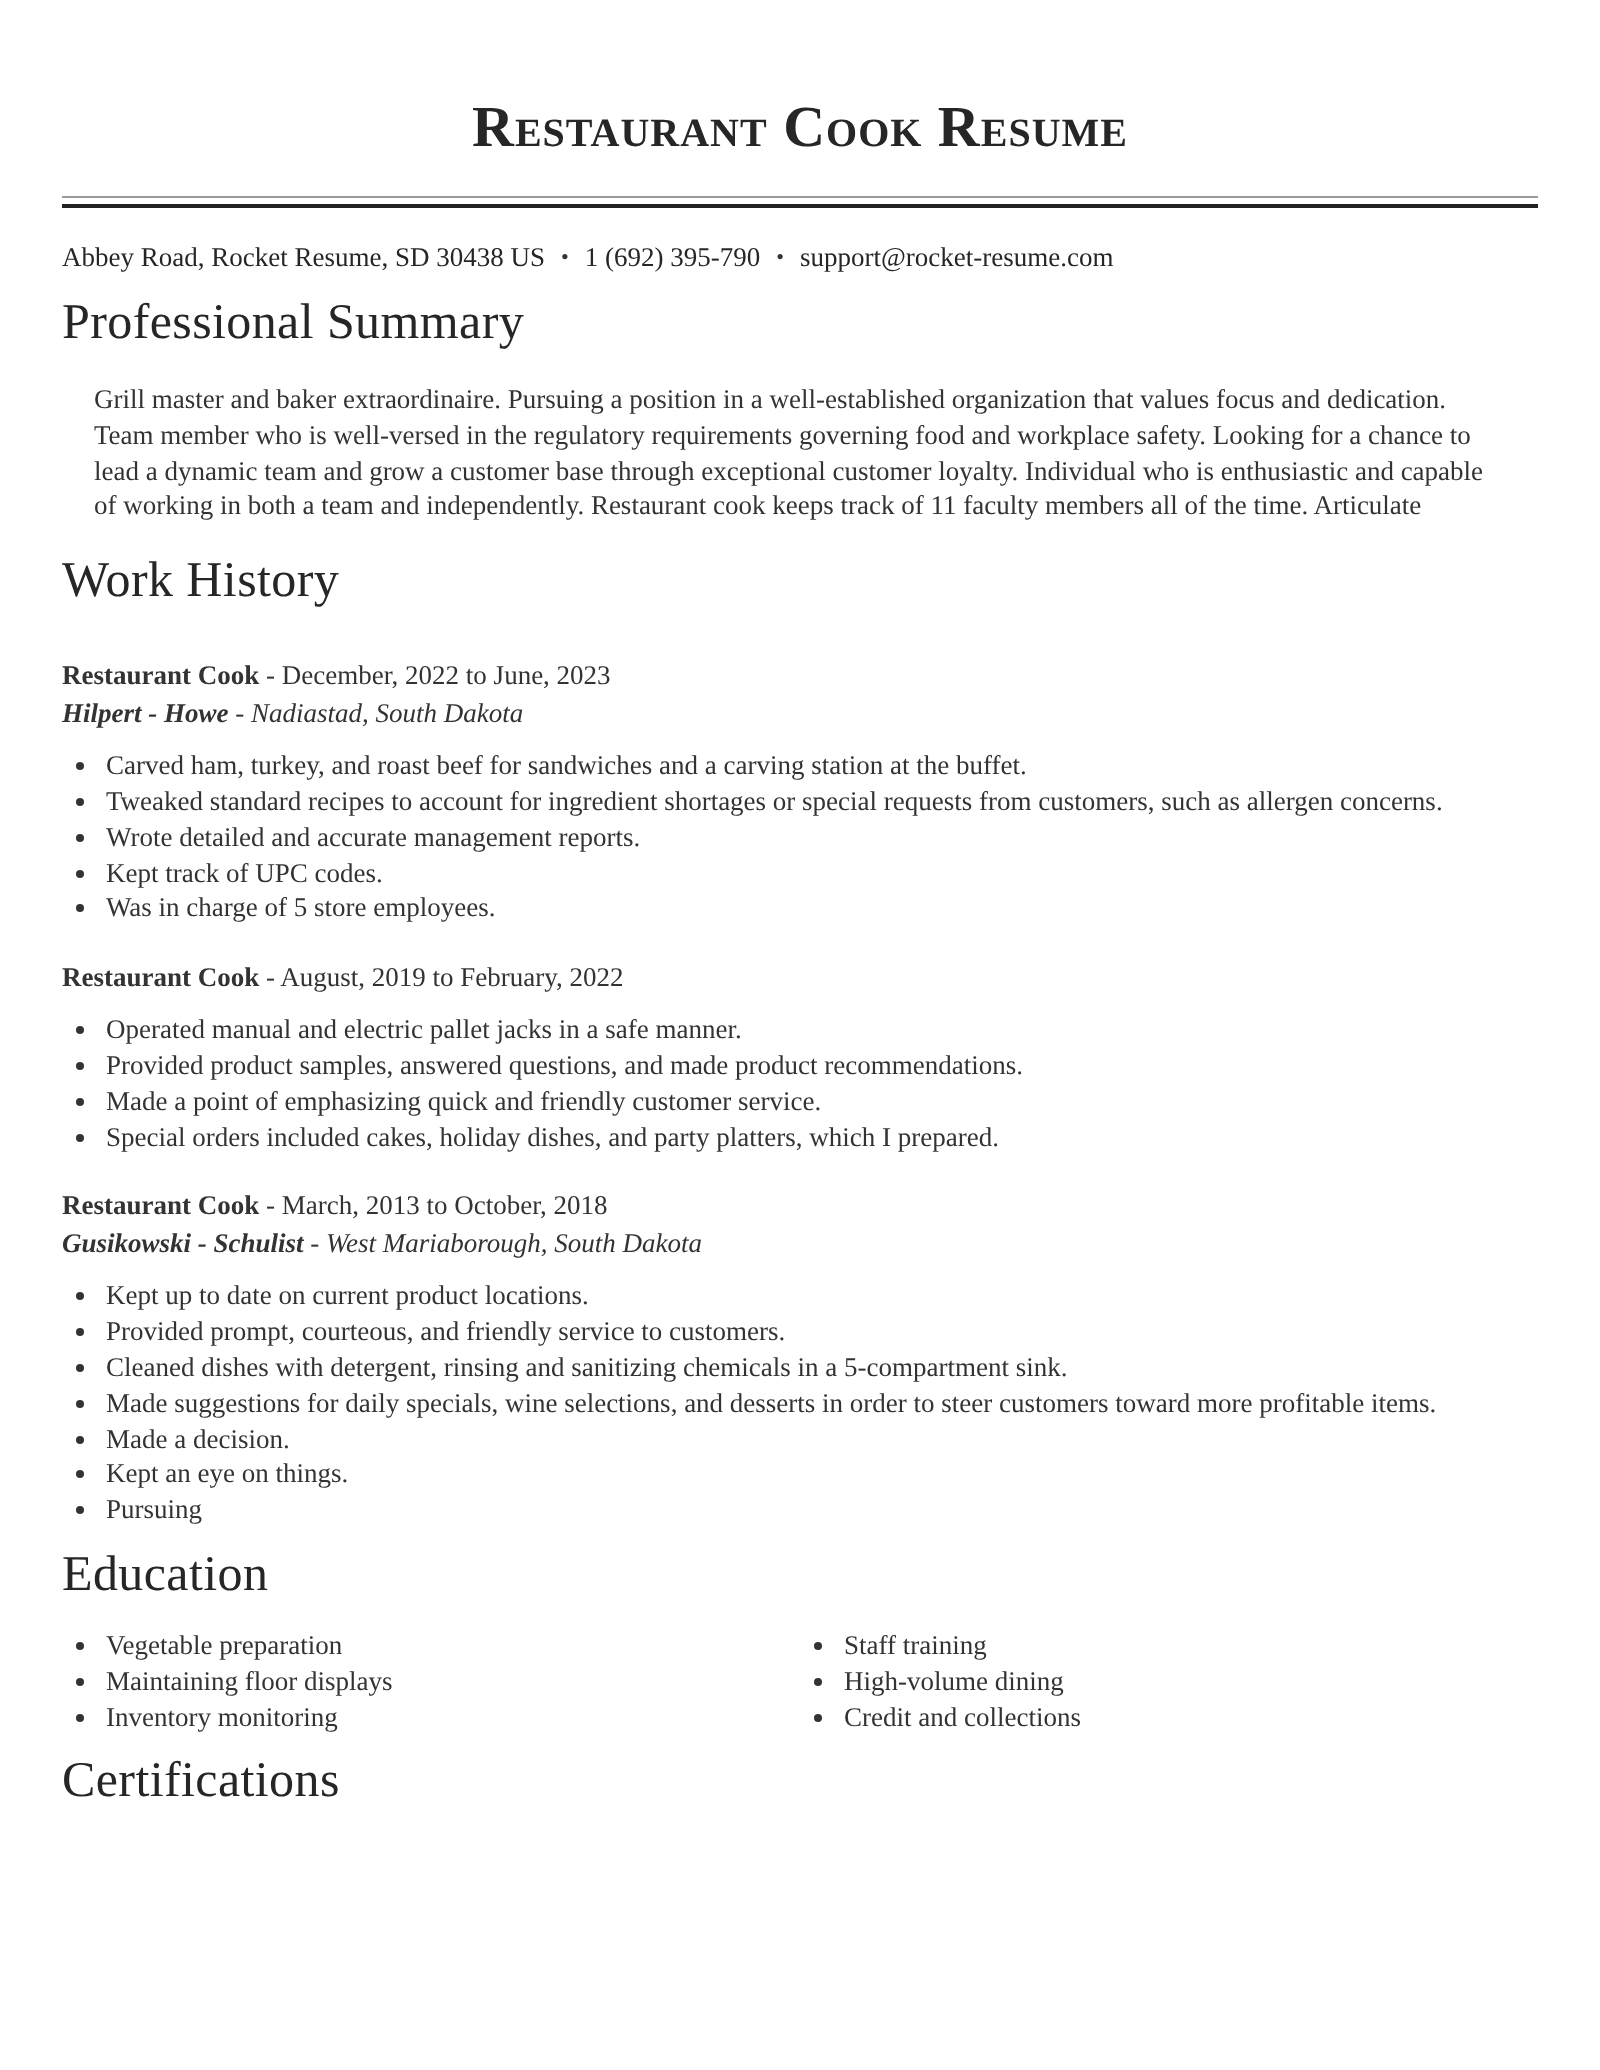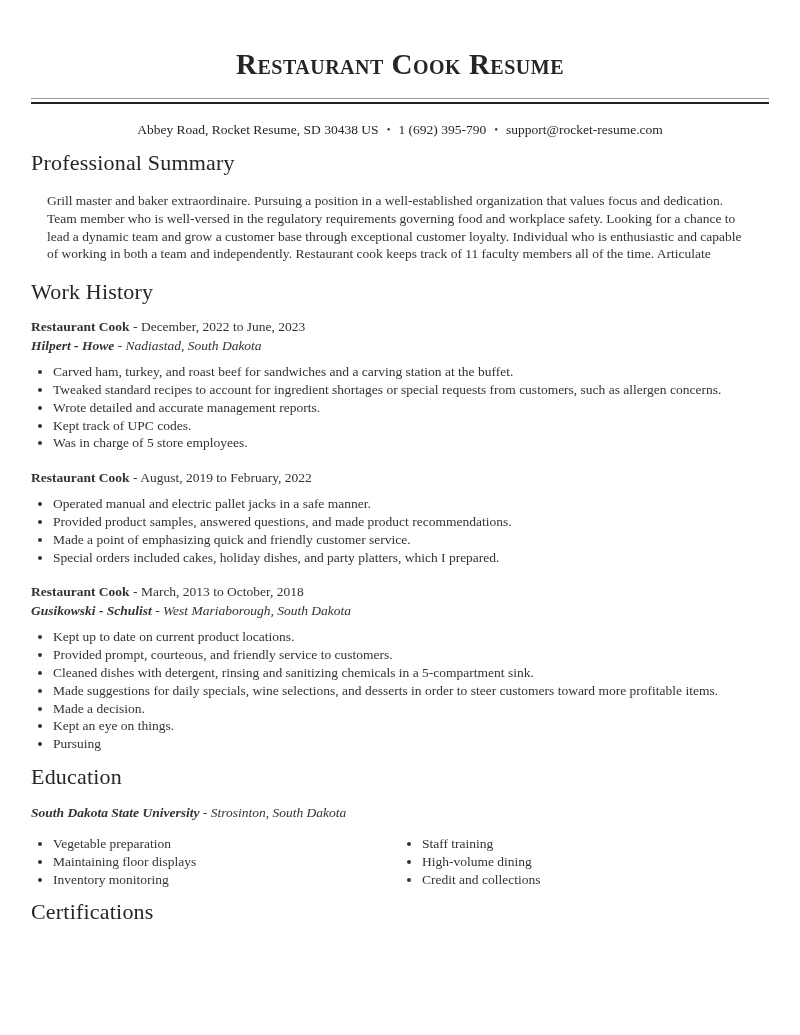--- a/index.html
+++ b/index.html
@@ -29,47 +29,47 @@
     color: #262626;
   }
   .header-rule {
     margin-top: 15px;
     height: 3px;
     border-top: 1px solid #999999;
     border-bottom: 2px solid #222222;
   }
   .contact {
     margin-top: 16px;
-    text-align: center;
+    text-align: left;
     font-size: 13.5px;
     line-height: 18px;
     color: #262626;
   }
   .contact .sep {
     display: inline-block;
     margin: 0 8px;
     font-size: 11px;
     vertical-align: 1px;
     color: #333333;
   }
   h2.section-heading {
     margin: 11px 0 10px 0;
-    font-size: 22px;
+    font-size: 25px;
     line-height: 26px;
     font-weight: 400;
     letter-spacing: 0.2px;
     color: #262626;
   }
   .summary-text {
     margin: 16px;
     font-size: 13.5px;
     line-height: 17.8px;
     color: #333333;
   }
-  .job { margin-top: 12px; }
+  .job { margin-top: 24px; }
   .job + .job { margin-top: 16px; }
   .entry-line {
     font-size: 13.5px;
     line-height: 19px;
     color: #333333;
   }
   .bold { font-weight: 700; }
   .bolditalic { font-weight: 700; font-style: italic; }
   .italic { font-style: italic; }
   ul.bullets {
@@ -165,24 +165,20 @@
         <li>Kept an eye on things.</li>
         <li>Pursuing</li>
       </ul>
     </div>
   </section>
 
   <section>
     <h2 class="section-heading">Education</h2>
 
     <div class="edu">
-      <div class="entry-line">
-        <span class="bolditalic">South Dakota State University</span>
-        <span class="italic">- Strosinton, South Dakota</span>
-      </div>
     </div>
 
   </section>
 
   <section>
     <div class="skills-cols">
       <ul class="bullets">
         <li>Vegetable preparation</li>
         <li>Maintaining floor displays</li>
         <li>Inventory monitoring</li>

